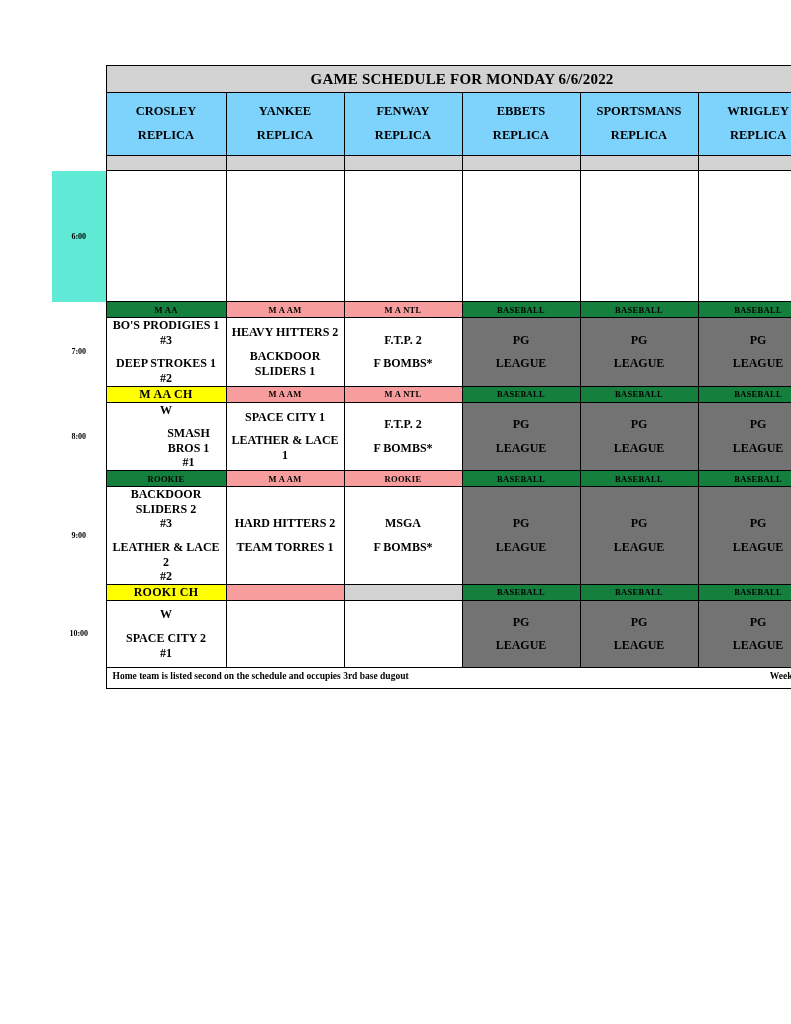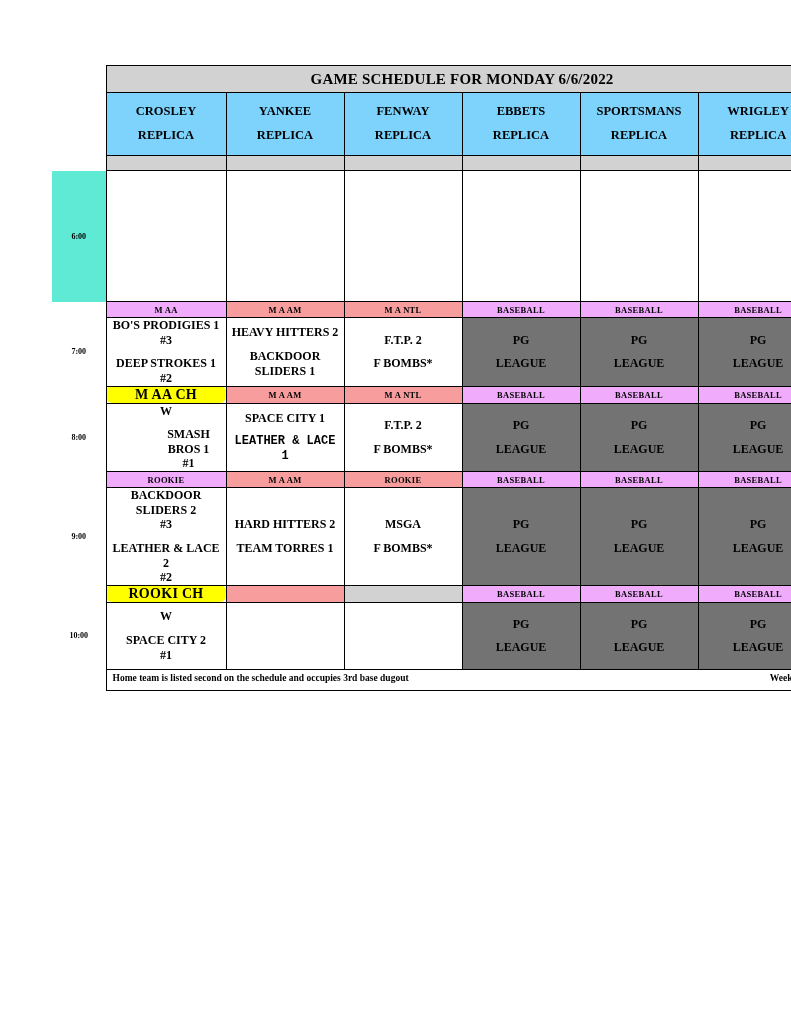--- a/index.html
+++ b/index.html
@@ -68,40 +68,39 @@
     width: 54px;
     border: none !important;
     background: #ffffff;
     font-family: "Liberation Serif", serif;
     font-size: 8px;
     font-weight: bold;
     text-align: center;
     vertical-align: middle;
   }
   .div-gray {
-    background: #f0abfc;
+    background: #15803d;
     font-weight: bold;
     font-size: 8.5px;
     height: 15px;
     letter-spacing: 0.3px;
   }
   .div-pink {
     background: #f79d9d;
     font-weight: bold;
     font-size: 8.5px;
     height: 15px;
     letter-spacing: 0.3px;
   }
   .div-yellow {
     background: #ffff00;
     font-weight: bold;
-    font-size: 14px;
+    font-size: 12px;
     height: 15px;
     letter-spacing: 0.3px;
-    border-radius: 6px;
   }
   .div-blank-gray {
     background: #d2d2d2;
     height: 15px;
   }
   .div-blank-pink {
     background: #f79d9d;
     height: 15px;
   }
   .game-cell {
@@ -286,21 +285,21 @@
               <div style="padding: 0px 0px 9px;">W</div>
               <div style="padding: 0px; margin-left: 45px;">
                 <div>SMASH BROS 1</div>
                 <div>#1</div>
               </div>
             </div>
           </td>
     <td class="game-cell">
             <div class="lines">
               <div style="padding: 0px 0px 9px;">SPACE CITY 1</div>
-              <div style="padding: 0px; font-family: Liberation Mono, monospace;">LEATHER &amp; LACE 1</div>
+              <div style="padding: 0px;">LEATHER &amp; LACE 1</div>
             </div>
           </td>
     <td class="game-cell">
             <div class="lines">
               <div style="padding: 0px 0px 9px;">F.T.P. 2</div>
               <div style="padding: 0px;">F BOMBS*</div>
             </div>
           </td>
     <td class="game-cell gray">
             <div class="lines">

